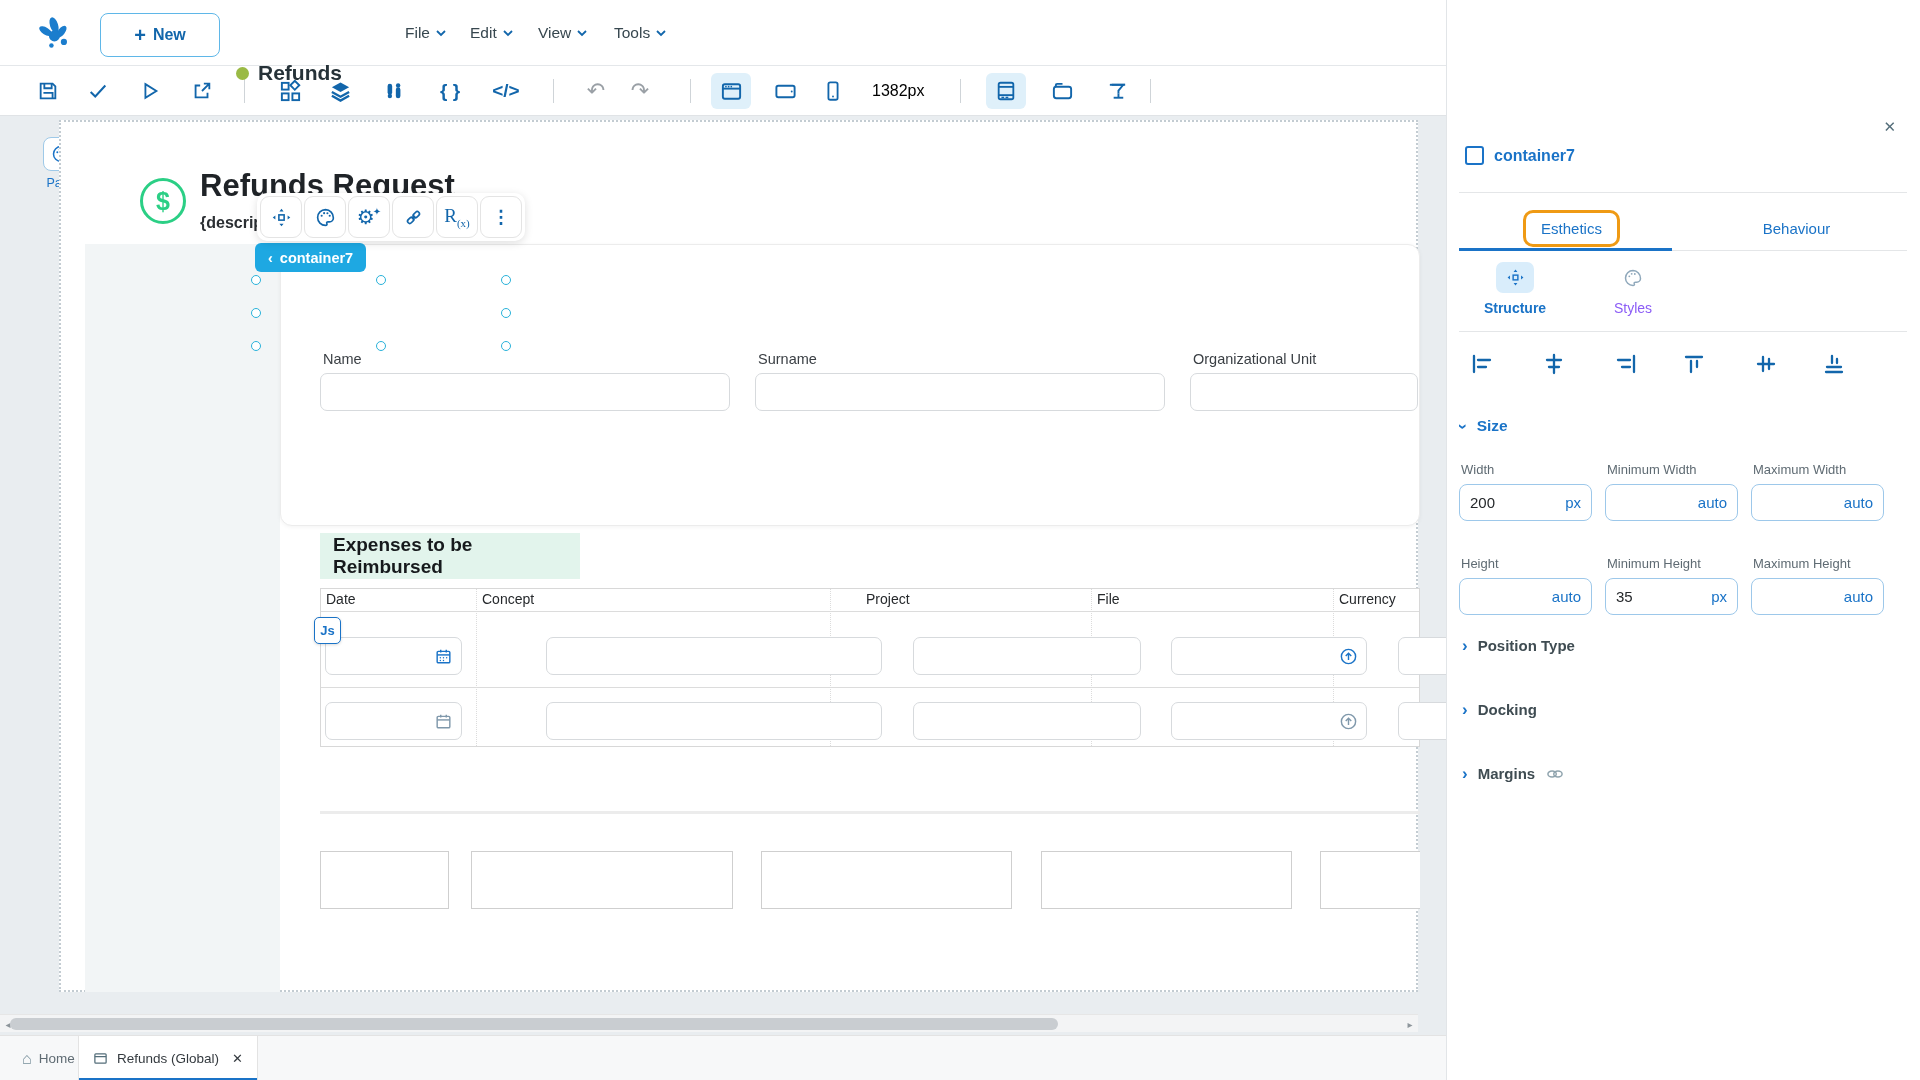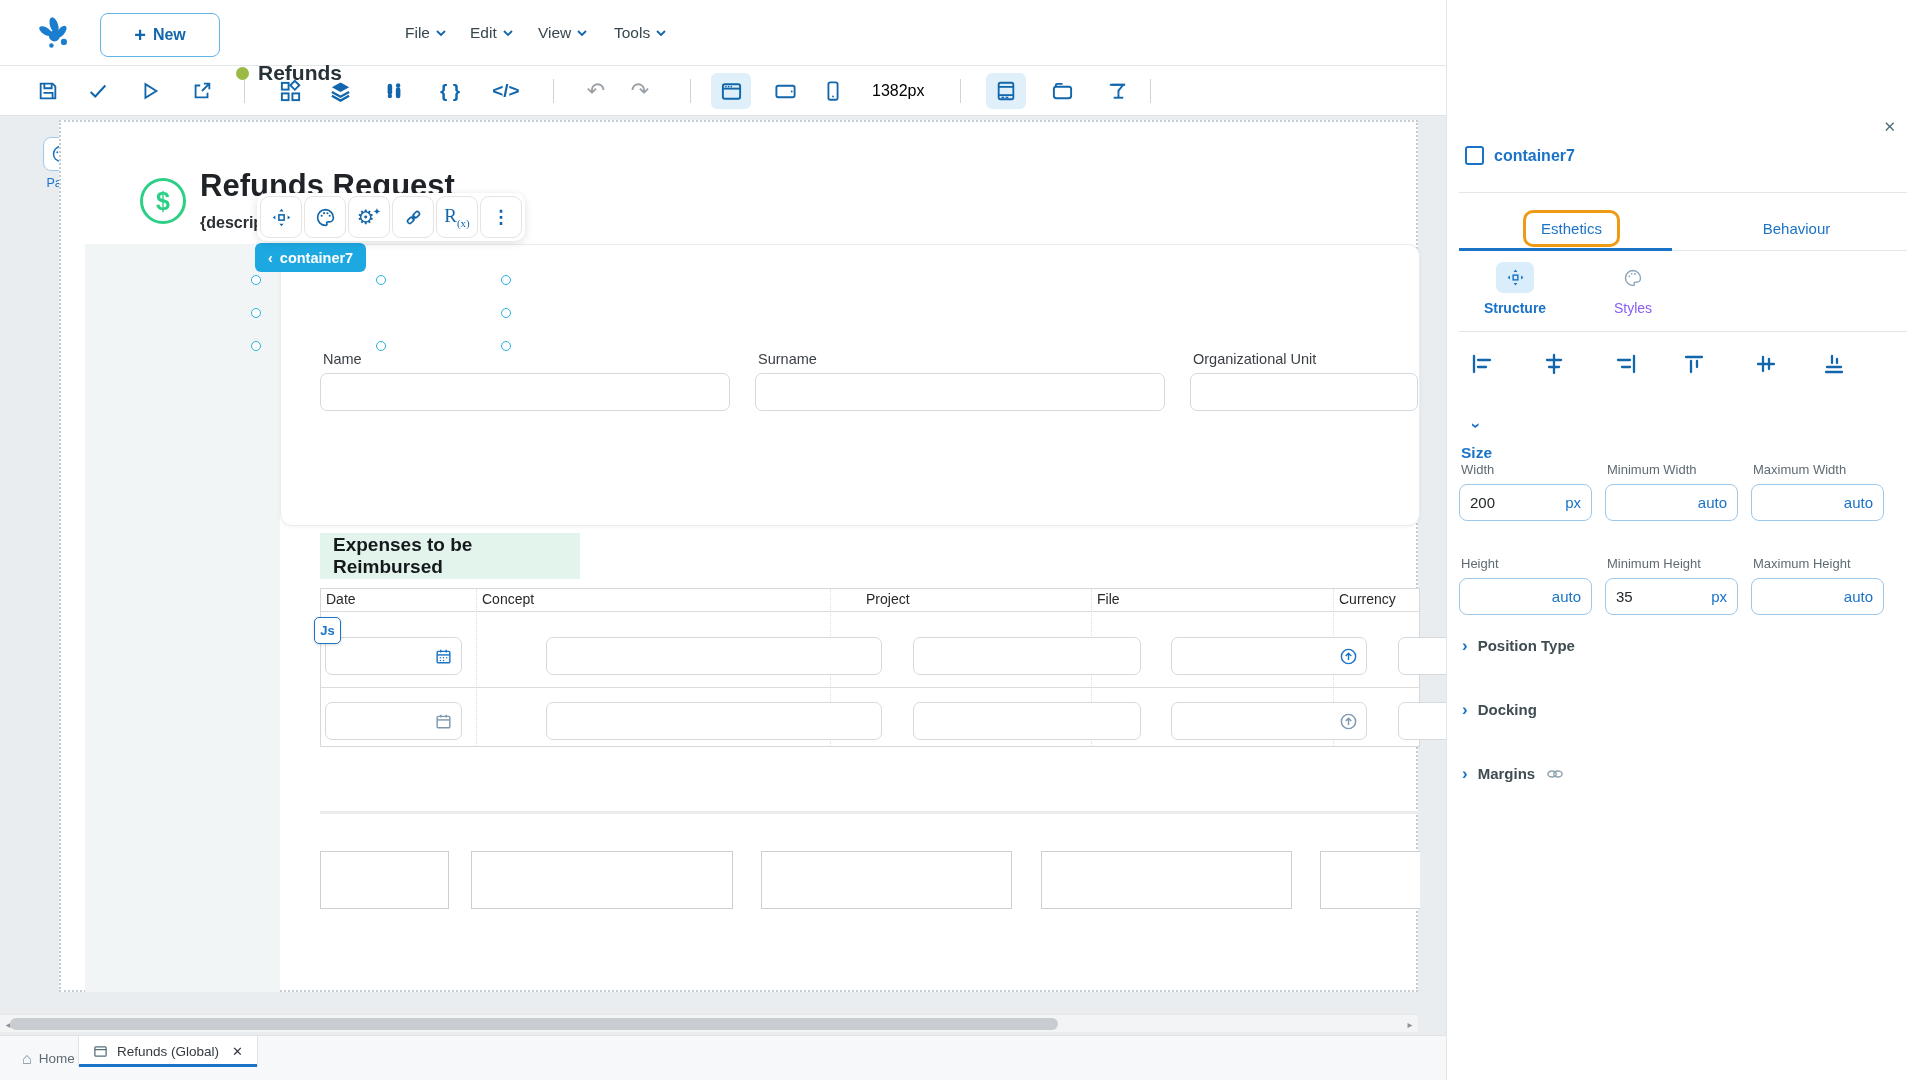--- a/index.html
+++ b/index.html
@@ -109,21 +109,21 @@
     border-top:1px solid #e6e6e6; }
   .hthumb { position:absolute; left:10px; top:3px; width:1048px; height:12px; background:#c9cdd1; border-radius:7px; cursor:grab; }
   .harrow { position:absolute; top:0; width:16px; height:18px; color:#8d959b; font-size:10px;
     display:flex; align-items:center; justify-content:center; cursor:pointer; }
 
   
   .statusbar { position:absolute; left:0; top:919px; width:1446px; height:45px; background:#f7f8f9;
     border-top:1px solid #e3e3e3; }
   .home-tab { position:absolute; left:12px; top:0; height:45px; display:flex; align-items:center; gap:7px;
     padding:0 10px; font-size:13.5px; color:#5f6b73; cursor:pointer; }
-  .doc-tab { position:absolute; left:78px; top:0; height:31px; background:#fff; border-left:1px solid #e3e3e3;
+  .doc-tab { position:absolute; left:78px; top:0; height:45px; background:#fff; border-left:1px solid #e3e3e3;
     border-right:1px solid #e3e3e3; display:flex; align-items:center; gap:9px; padding:0 14px;
     font-size:13.5px; color:#343a3f; cursor:pointer; }
   .doc-tab::after { content:""; position:absolute; left:0; right:0; bottom:0; height:3px; background:#1a73c7; }
   .tab-close { font-size:13px; color:#343a3f; margin-left:4px; cursor:pointer; }
 
   
   .panel { position:absolute; right:0; top:0; width:474px; height:1080px; background:#fff;
     border-left:1px solid #e2e5e8; z-index:40; padding:0; }
   .panel .close { position:absolute; right:24px; top:118px; font-size:15px; color:#546e7a; cursor:pointer; }
   .p-head { position:absolute; left:18px; top:146px; display:flex; align-items:center; gap:10px; }
@@ -579,21 +579,21 @@
       <svg width="24" height="22" viewBox="0 0 24 22">
           <g stroke="#1266ab" stroke-width="2.3" stroke-linecap="round">
         <line x1="5" y1="14" x2="19" y2="14"></line>
             <line x1="10" y1="3" x2="10" y2="10"></line>
             <line x1="15" y1="6" x2="15" y2="10"></line>
         <line x1="4" y1="19" x2="20" y2="19"></line>
           </g>
         </svg>
     </div>
 
-    <div class="sec-hdr" style="left:14px;top:417px;flex-direction:column;">
+    <div class="sec-hdr" style="left:14px;top:417px;">
       <span class="cv rot90">›</span>
       <span class="st">Size</span>
     </div>
 
     <div class="sz-label" style="left:14px;top:462px;">Width</div>
     <div class="sz-label" style="left:160px;top:462px;">Minimum Width</div>
     <div class="sz-label" style="left:306px;top:462px;">Maximum Width</div>
     <div class="sz-input" style="left:12px;top:484px;">
       <input value="200" style="">
       <span class="sz-suffix">px</span>

